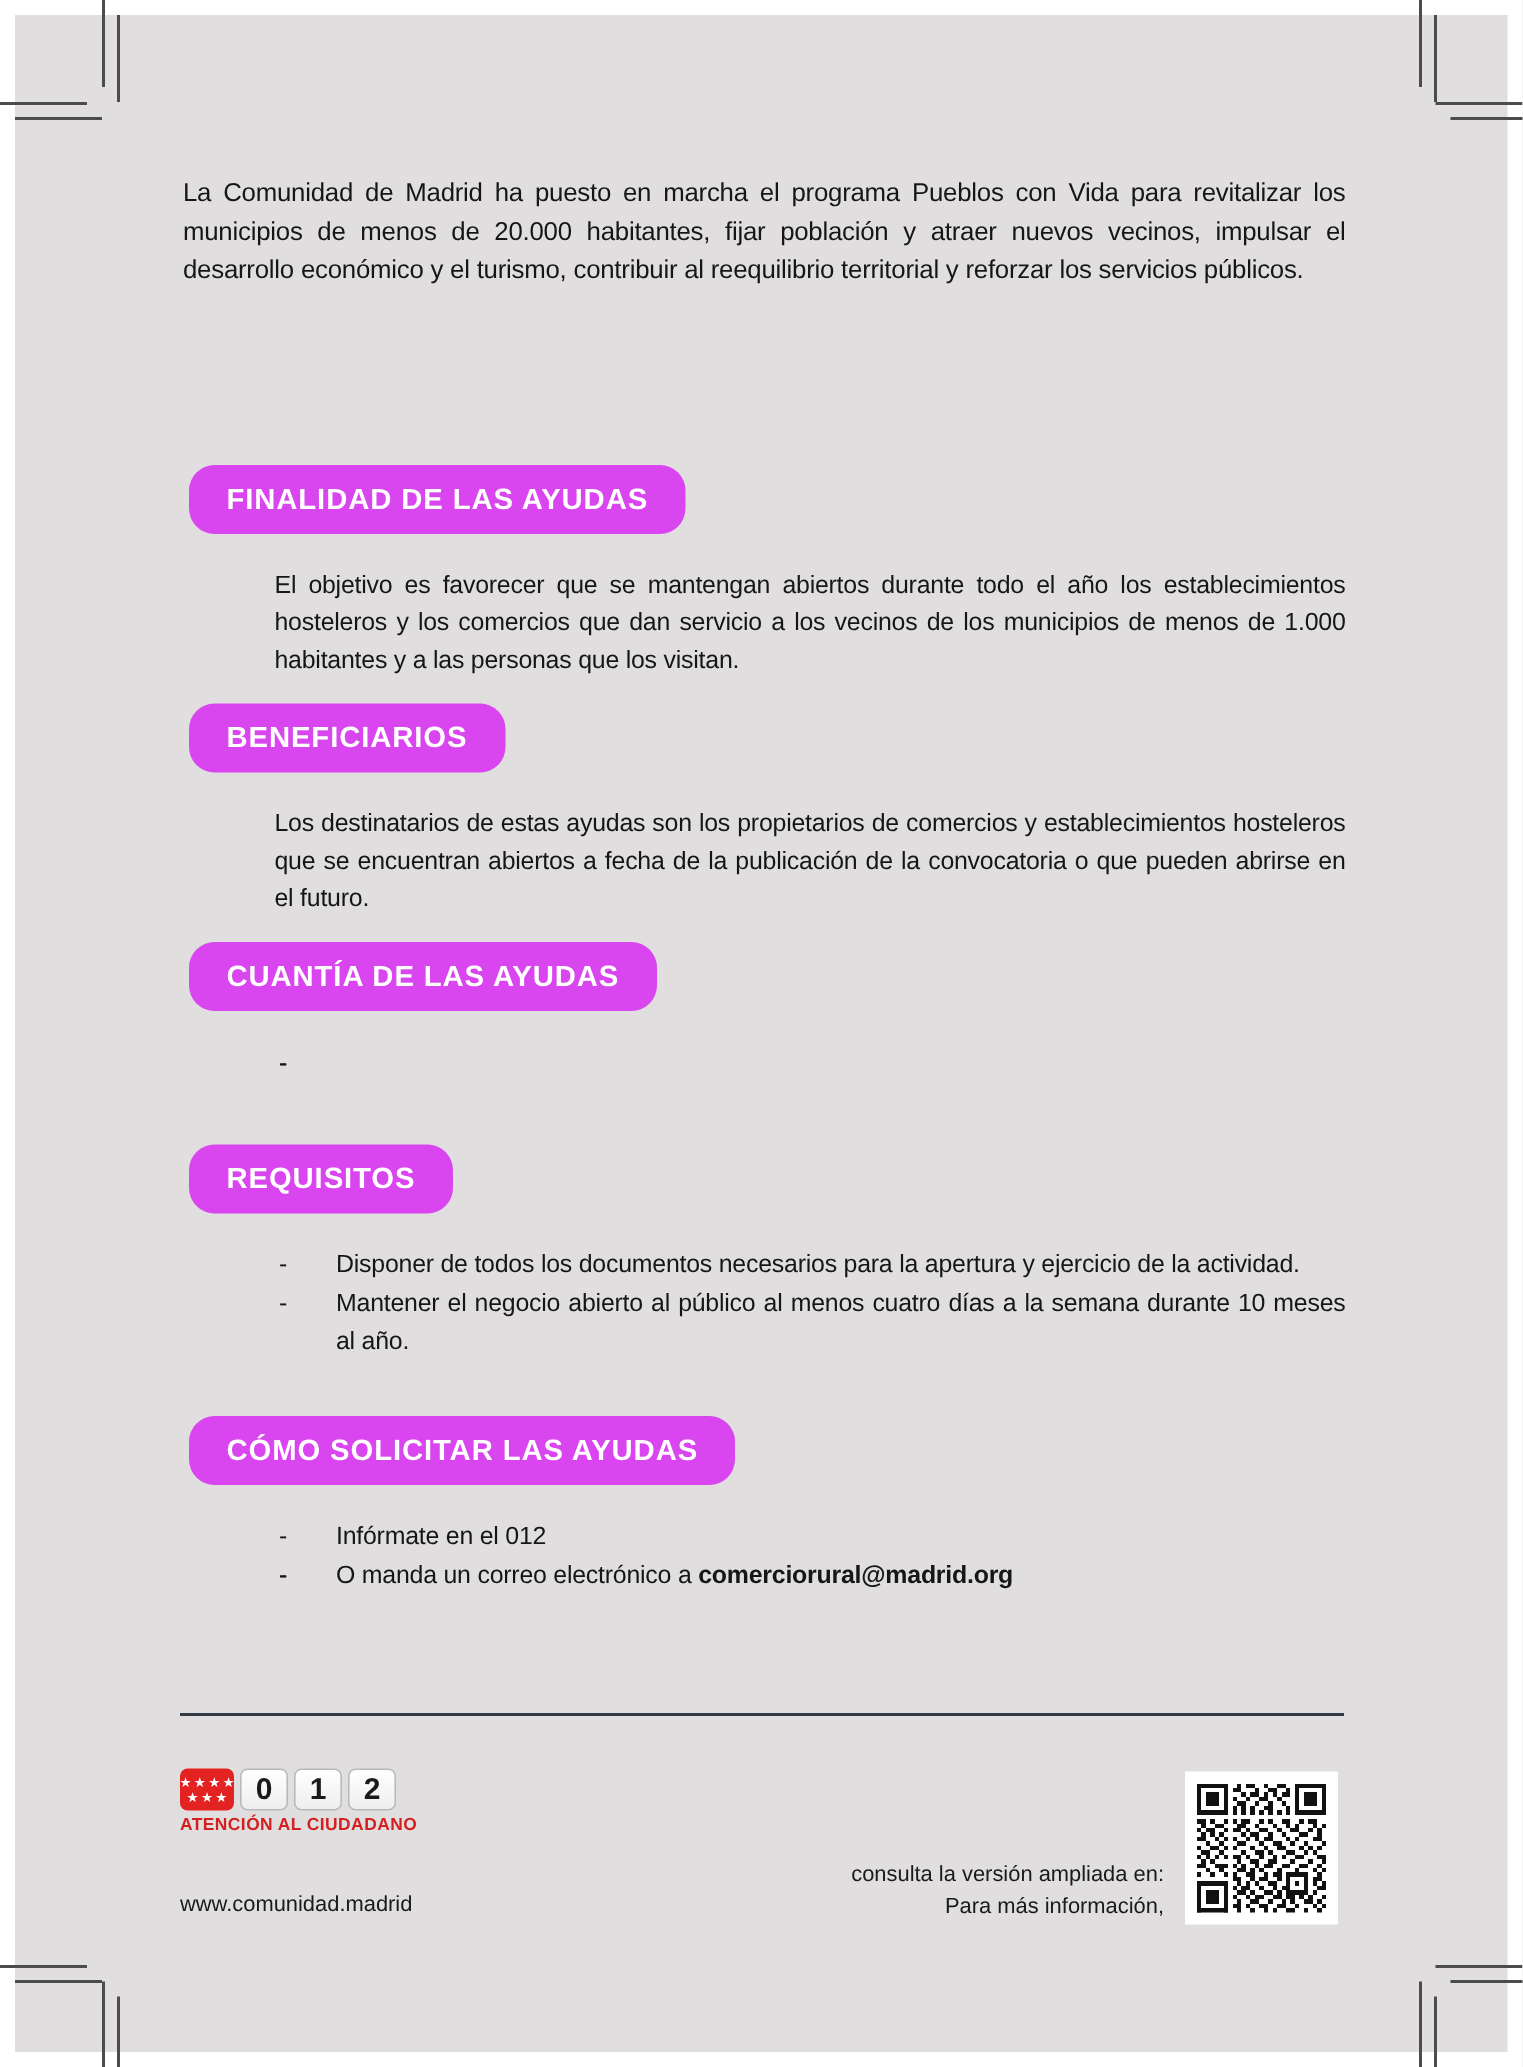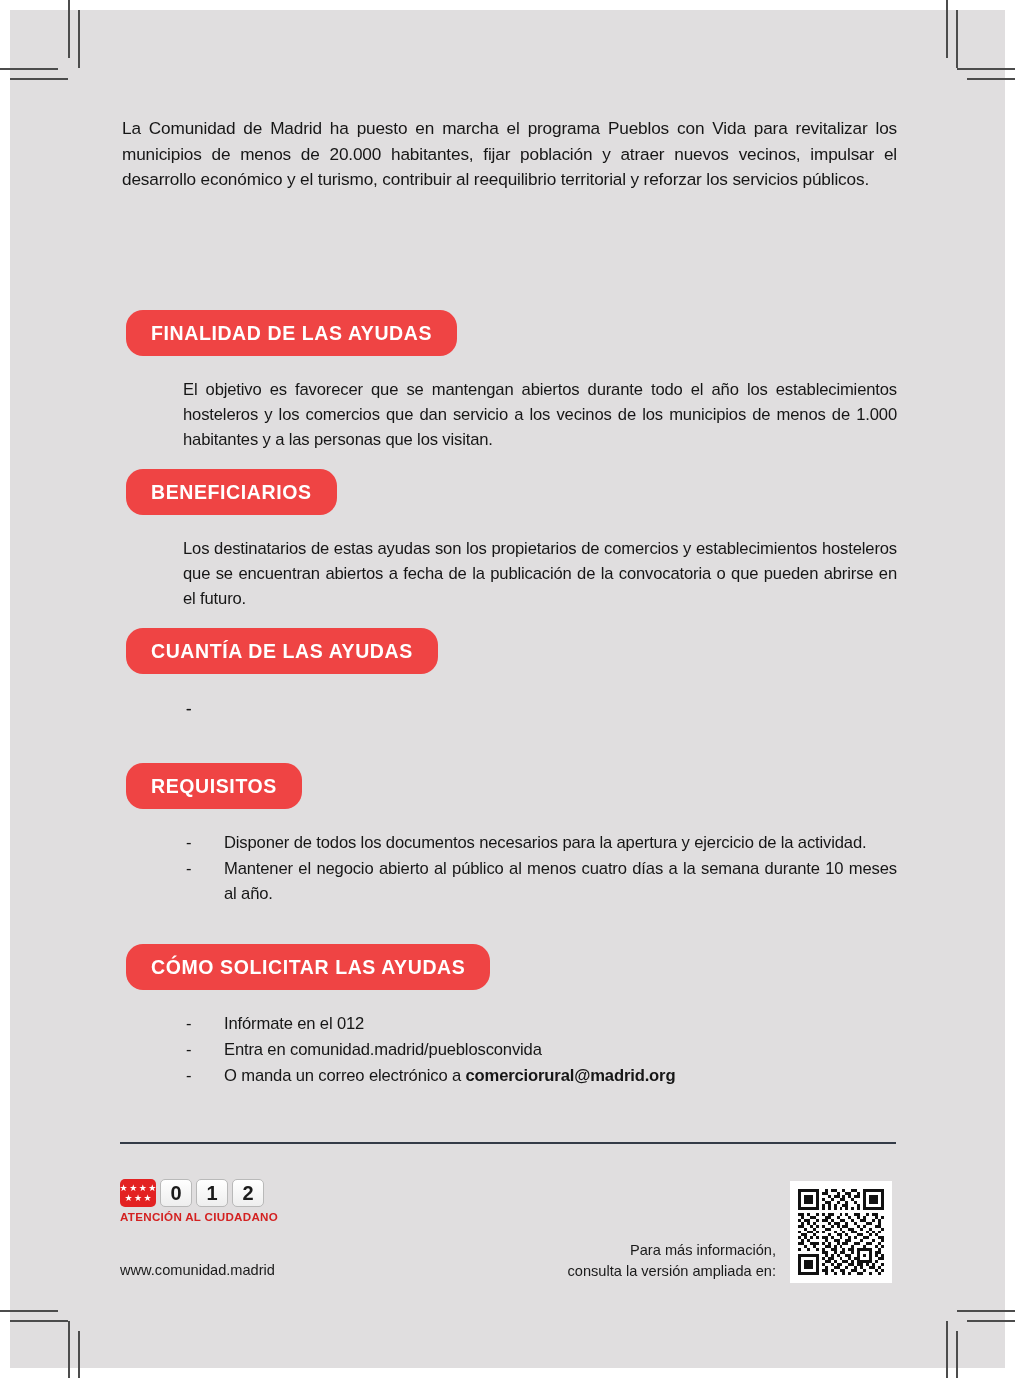--- a/index.html
+++ b/index.html
@@ -57,21 +57,21 @@
     letter-spacing: -0.15px;
   }
   .intro p.second {
     margin-top: 27px;
   }
   .intro b { font-weight: bold; }
 
   
   .badge {
     position: absolute;
-    background: #ef4444;
+    background: #d946ef;
     color: #ffffff;
     border-radius: 17px;
     font-size: 19.5px;
     font-weight: bold;
     letter-spacing: 0.6px;
     height: 46px;
     line-height: 46px;
     padding: 0 25px;
     box-sizing: border-box;
     white-space: nowrap;
@@ -255,21 +255,21 @@
   <ul class="blist just-list">
     <li><span class="dash">-</span><span>Disponer de todos los documentos necesarios para la apertura y ejercicio de la actividad.</span></li>
     <li><span class="dash">-</span><span>Mantener el negocio abierto al público al menos cuatro días a la semana durante 10 meses al año.</span></li>
   </ul>
 </div>
 
 <div class="badge" style="left:126px; top:944px;">CÓMO SOLICITAR LAS AYUDAS</div>
 <div class="sec-body" style="top:1011px;">
   <ul class="blist">
     <li><span class="dash">-</span><span>Infórmate en el 012</span></li>
-    <li><span class="dash">-</span><span>Entra en comunidad.madrid/pueblosconvida</span></li>
+    <li><span class="dash">-</span></li>
     <li><span class="dash">-</span><span>O manda un correo electrónico a </span><b>comerciorural@madrid.org</b></li>
   </ul>
 </div>
 
 <div class="divider"></div>
 
 <div class="logo012">
   <div class="boxes">
     <div class="shield">
       <div class="star-row">
@@ -287,22 +287,22 @@
     <div class="digit">0</div>
     <div class="digit">1</div>
     <div class="digit">2</div>
   </div>
   <div class="logo-caption">ATENCIÓN AL CIUDADANO</div>
 </div>
 
 <div class="site-url">www.comunidad.madrid</div>
 
 <div class="more-info">
+  <div>consulta la versión ampliada en:</div>
   <div>Para más información,</div>
-  <div>consulta la versión ampliada en:</div>
 </div>
 
 <div class="qr-wrap">
   <svg width="86" height="86" viewBox="0 0 29 29" shape-rendering="crispEdges">
     <rect width="29" height="29" fill="#ffffff"></rect>
     <g fill="#111111">
 
       <rect x="0" y="0" width="7" height="1"></rect>
         <rect x="0" y="6" width="7" height="1"></rect>
       <rect x="0" y="0" width="1" height="7"></rect>

